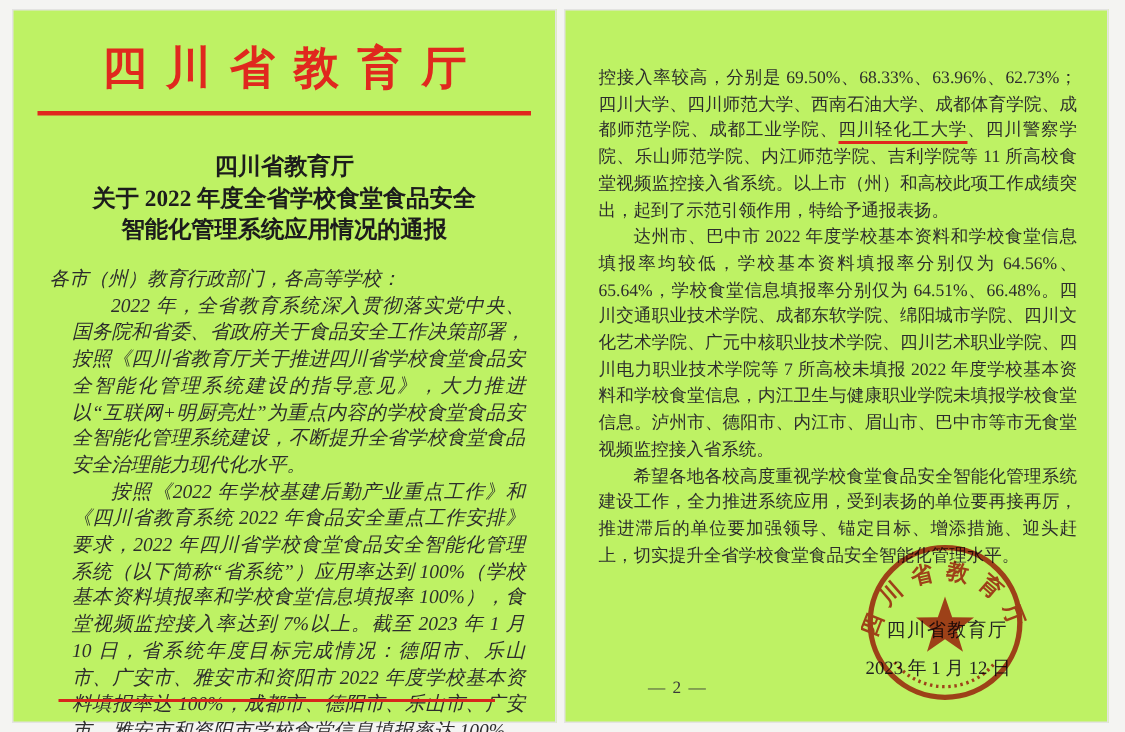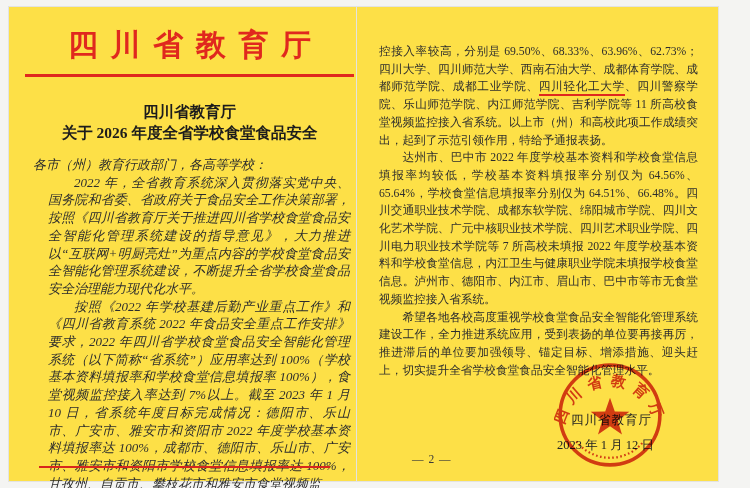--- a/index.html
+++ b/index.html
@@ -1,24 +1,24 @@
 <!DOCTYPE html>
 <html><head>
 <meta charset="utf-8">
 <style>
   * { margin:0; padding:0; box-sizing:border-box; }
   html,body { width:750px; height:488px; }
   body { font-family:"Liberation Serif","DejaVu Serif",serif; background:#f4f4f2; position:relative; overflow:hidden; }
 
   .page {
     position:absolute; top:6px; width:363px; height:476px;
-    background:#fde047; border:1px solid #e3e3e1;
+    background:#bef264; border:1px solid #e3e3e1;
   }
   .page-1 { left:8px; }
-  .page-2 { left:356px; }
+  .page-2 { left:376px; }
 
   
   .letterhead {
     margin-top:18px; text-align:center;
     font-size:30px; font-weight:bold; color:#e0281e;
     letter-spacing:.42em; text-indent:.42em; white-space:nowrap;
   }
   .letterhead-rule {
     margin:8px 16px 0 16px; height:3px; background:#e0281e;
   }
@@ -67,21 +67,22 @@
 </style>
 </head>
 <body>
 
 <div class="page page-1">
   <div class="letterhead">四川省教育厅</div>
   <div class="letterhead-rule"></div>
 
   <div class="title-block">
     <div>四川省教育厅</div>
-    <div>关于 2026 年度全省学校食堂食品安全</div>
+    <div>关于 2022 年度全省学校食堂食品安全</div>
+    <div>智能化管理系统应用情况的通报</div>
   </div>
 
   <div class="doc-body">
     <p>各市（州）教育行政部门，各高等学校：</p>
     <p class="indent">2022 年，全省教育系统深入贯彻落实党中央、国务院和省委、省政府关于食品安全工作决策部署，按照《四川省教育厅关于推进四川省学校食堂食品安全智能化管理系统建设的指导意见》，大力推进以“互联网+明厨亮灶”为重点内容的学校食堂食品安全智能化管理系统建设，不断提升全省学校食堂食品安全治理能力现代化水平。</p>
     <p class="indent">按照《2022 年学校基建后勤产业重点工作》和《四川省教育系统 2022 年食品安全重点工作安排》要求，2022 年四川省学校食堂食品安全智能化管理系统（以下简称“省系统”）应用率达到 100%（学校基本资料填报率和学校食堂信息填报率 100%），食堂视频监控接入率达到 7%以上。截至 2023 年 1 月 10 日，省系统年度目标完成情况：德阳市、乐山市、广安市、雅安市和资阳市 2022 年度学校基本资料填报率达 100%，成都市、德阳市、乐山市、广安市、雅安市和资阳市学校食堂信息填报率达 100%，甘孜州、自贡市、攀枝花市和雅安市食堂视频监</p>
   </div>
 
   <div class="footer-rule"></div>
 </div>

